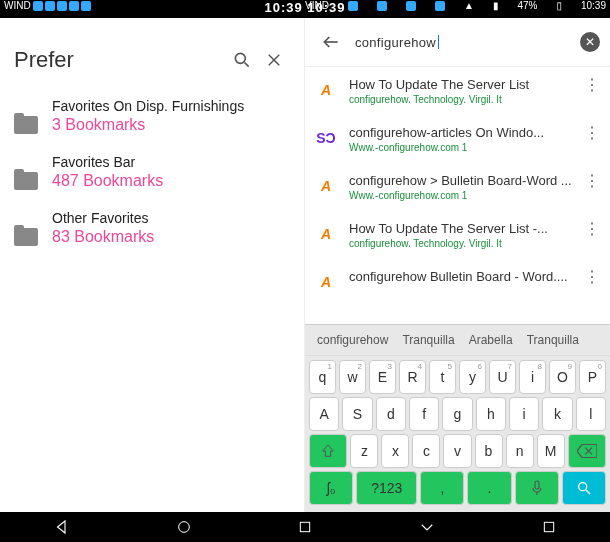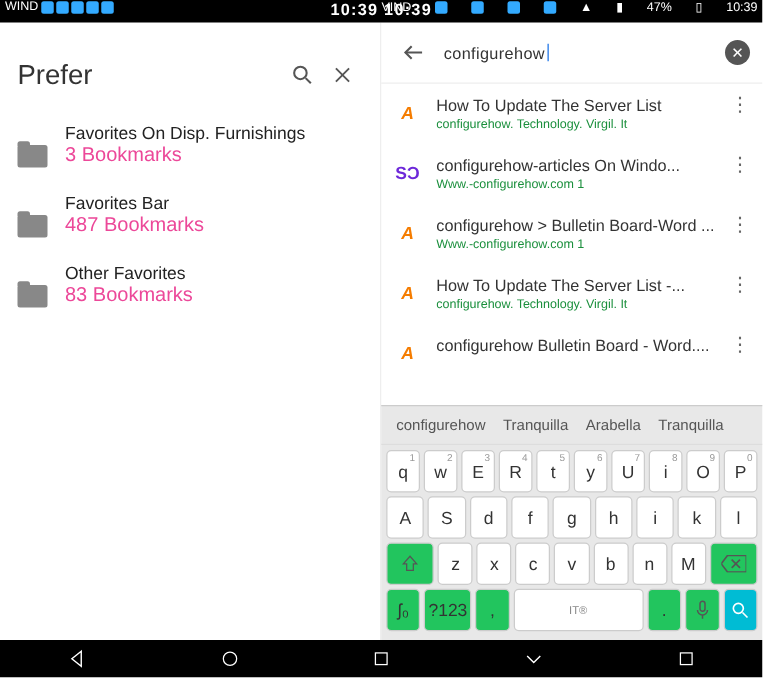--- a/index.html
+++ b/index.html
@@ -225,23 +225,20 @@
           </div>
         </div>
         <div class="key-row">
           <div class="key key-dark">
             <span>ʃ₀</span>
           </div>
           <div class="key key-wide key-dark">
             <span>?123</span>
           </div>
           <div class="key key-dark">,</div>
-          <div class="key key-space">
-            <span style="font-size:9px;color:#888">IT®</span>
-          </div>
           <div class="key key-dark">.</div>
           <div class="key key-dark">
             <svg width="12" height="16" viewBox="0 0 12 16">
                 <rect x="4" y="1" width="4" height="8" rx="2" fill="none" stroke="#555" stroke-width="1.2"></rect>
                 <path d="M2 8 a4 4 0 0 0 8 0" fill="none" stroke="#555" stroke-width="1.2"></path>
                 <line x1="6" y1="12" x2="6" y2="15" stroke="#555" stroke-width="1.2"></line>
               </svg>
           </div>
           <div class="key key-teal">
             <svg width="16" height="16" viewBox="0 0 24 24">

